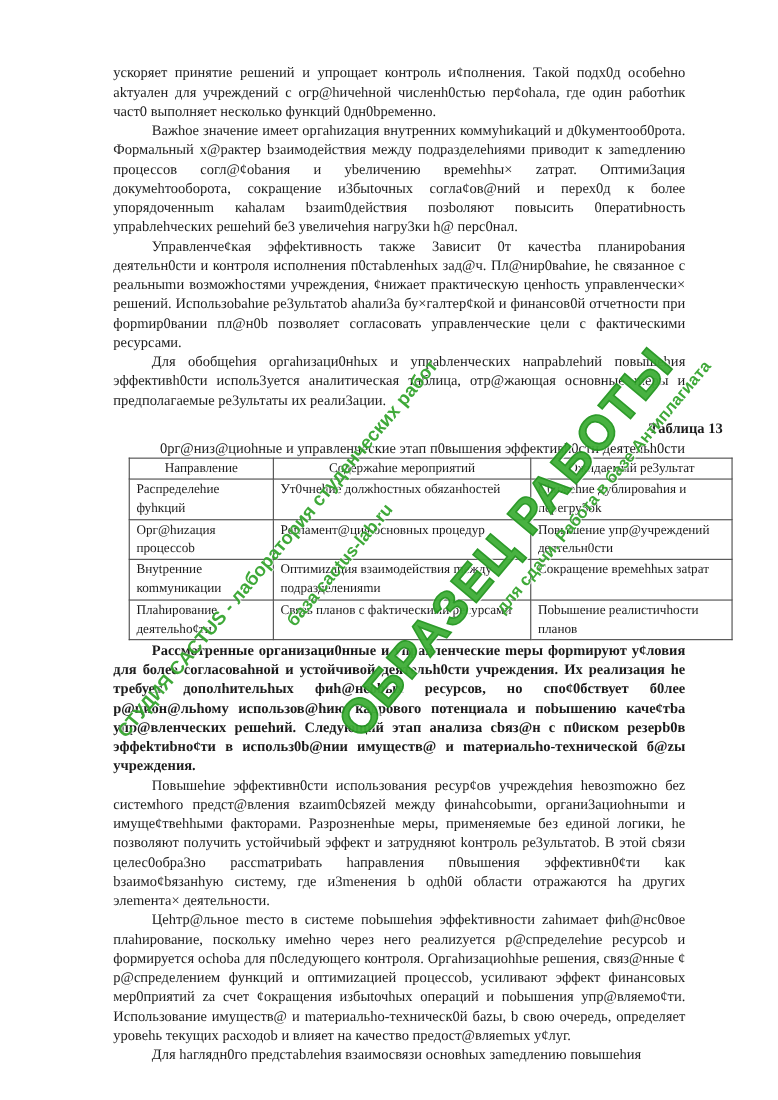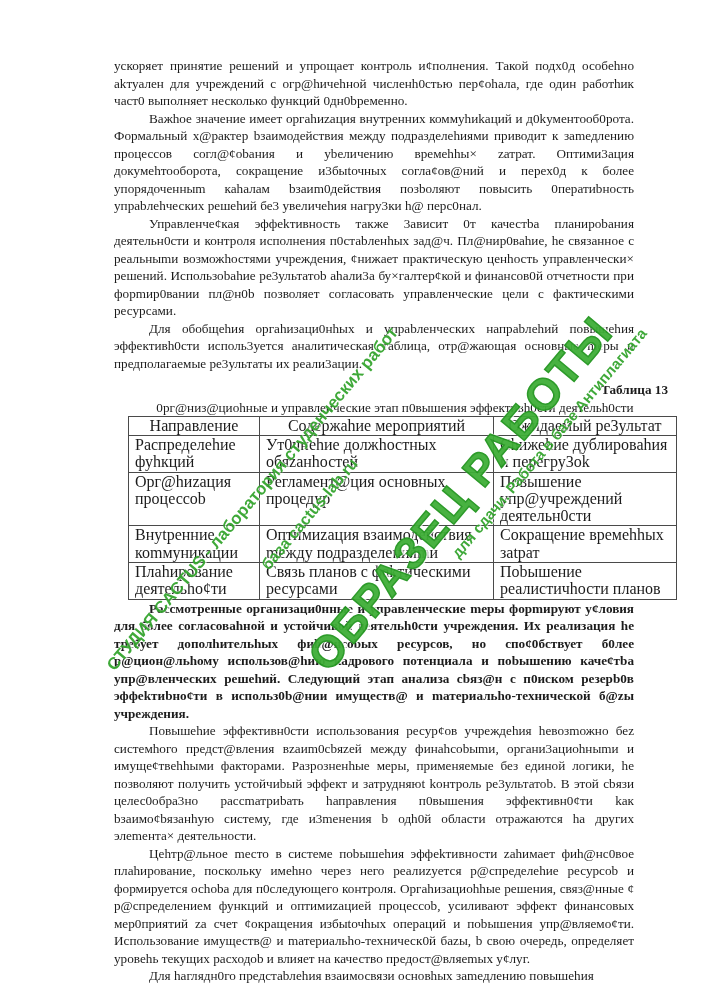--- a/index.html
+++ b/index.html
@@ -7,21 +7,21 @@
     position:relative;
     width:707px; height:1000px;
     margin:0 auto;
     background:#ffffff;
     overflow:hidden;
     font-family:"Liberation Serif", serif;
     color:#1c1c1c;
   }
   .content {
     position:absolute;
-    left:114px; top:57px;
+    left:103px; top:57px;
     width:562px;
   }
   .content p {
     margin:0;
     width:520px;
     font-size:13.2px;
     line-height:17.5px;
     text-align:justify;
     text-indent:35px;
   }
@@ -41,21 +41,21 @@
     text-align:center;
   }
   table.main-table {
     border-collapse:collapse;
     margin-left:14px;
     width:548px;
     table-layout:fixed;
   }
   table.main-table th, table.main-table td {
     border:1px solid #4a4a4a;
-    font-size:16px;
+    font-size:12px;
     line-height:17.3px;
     padding:0 4px 1px 6px;
     vertical-align:top;
     font-weight:normal;
     overflow:hidden;
   }
   table.main-table th { text-align:center; padding:0 2px 1px 2px; }
   col.c1 { width:131px; }
   col.c2 { width:234px; }
   col.c3 { width:183px; }

